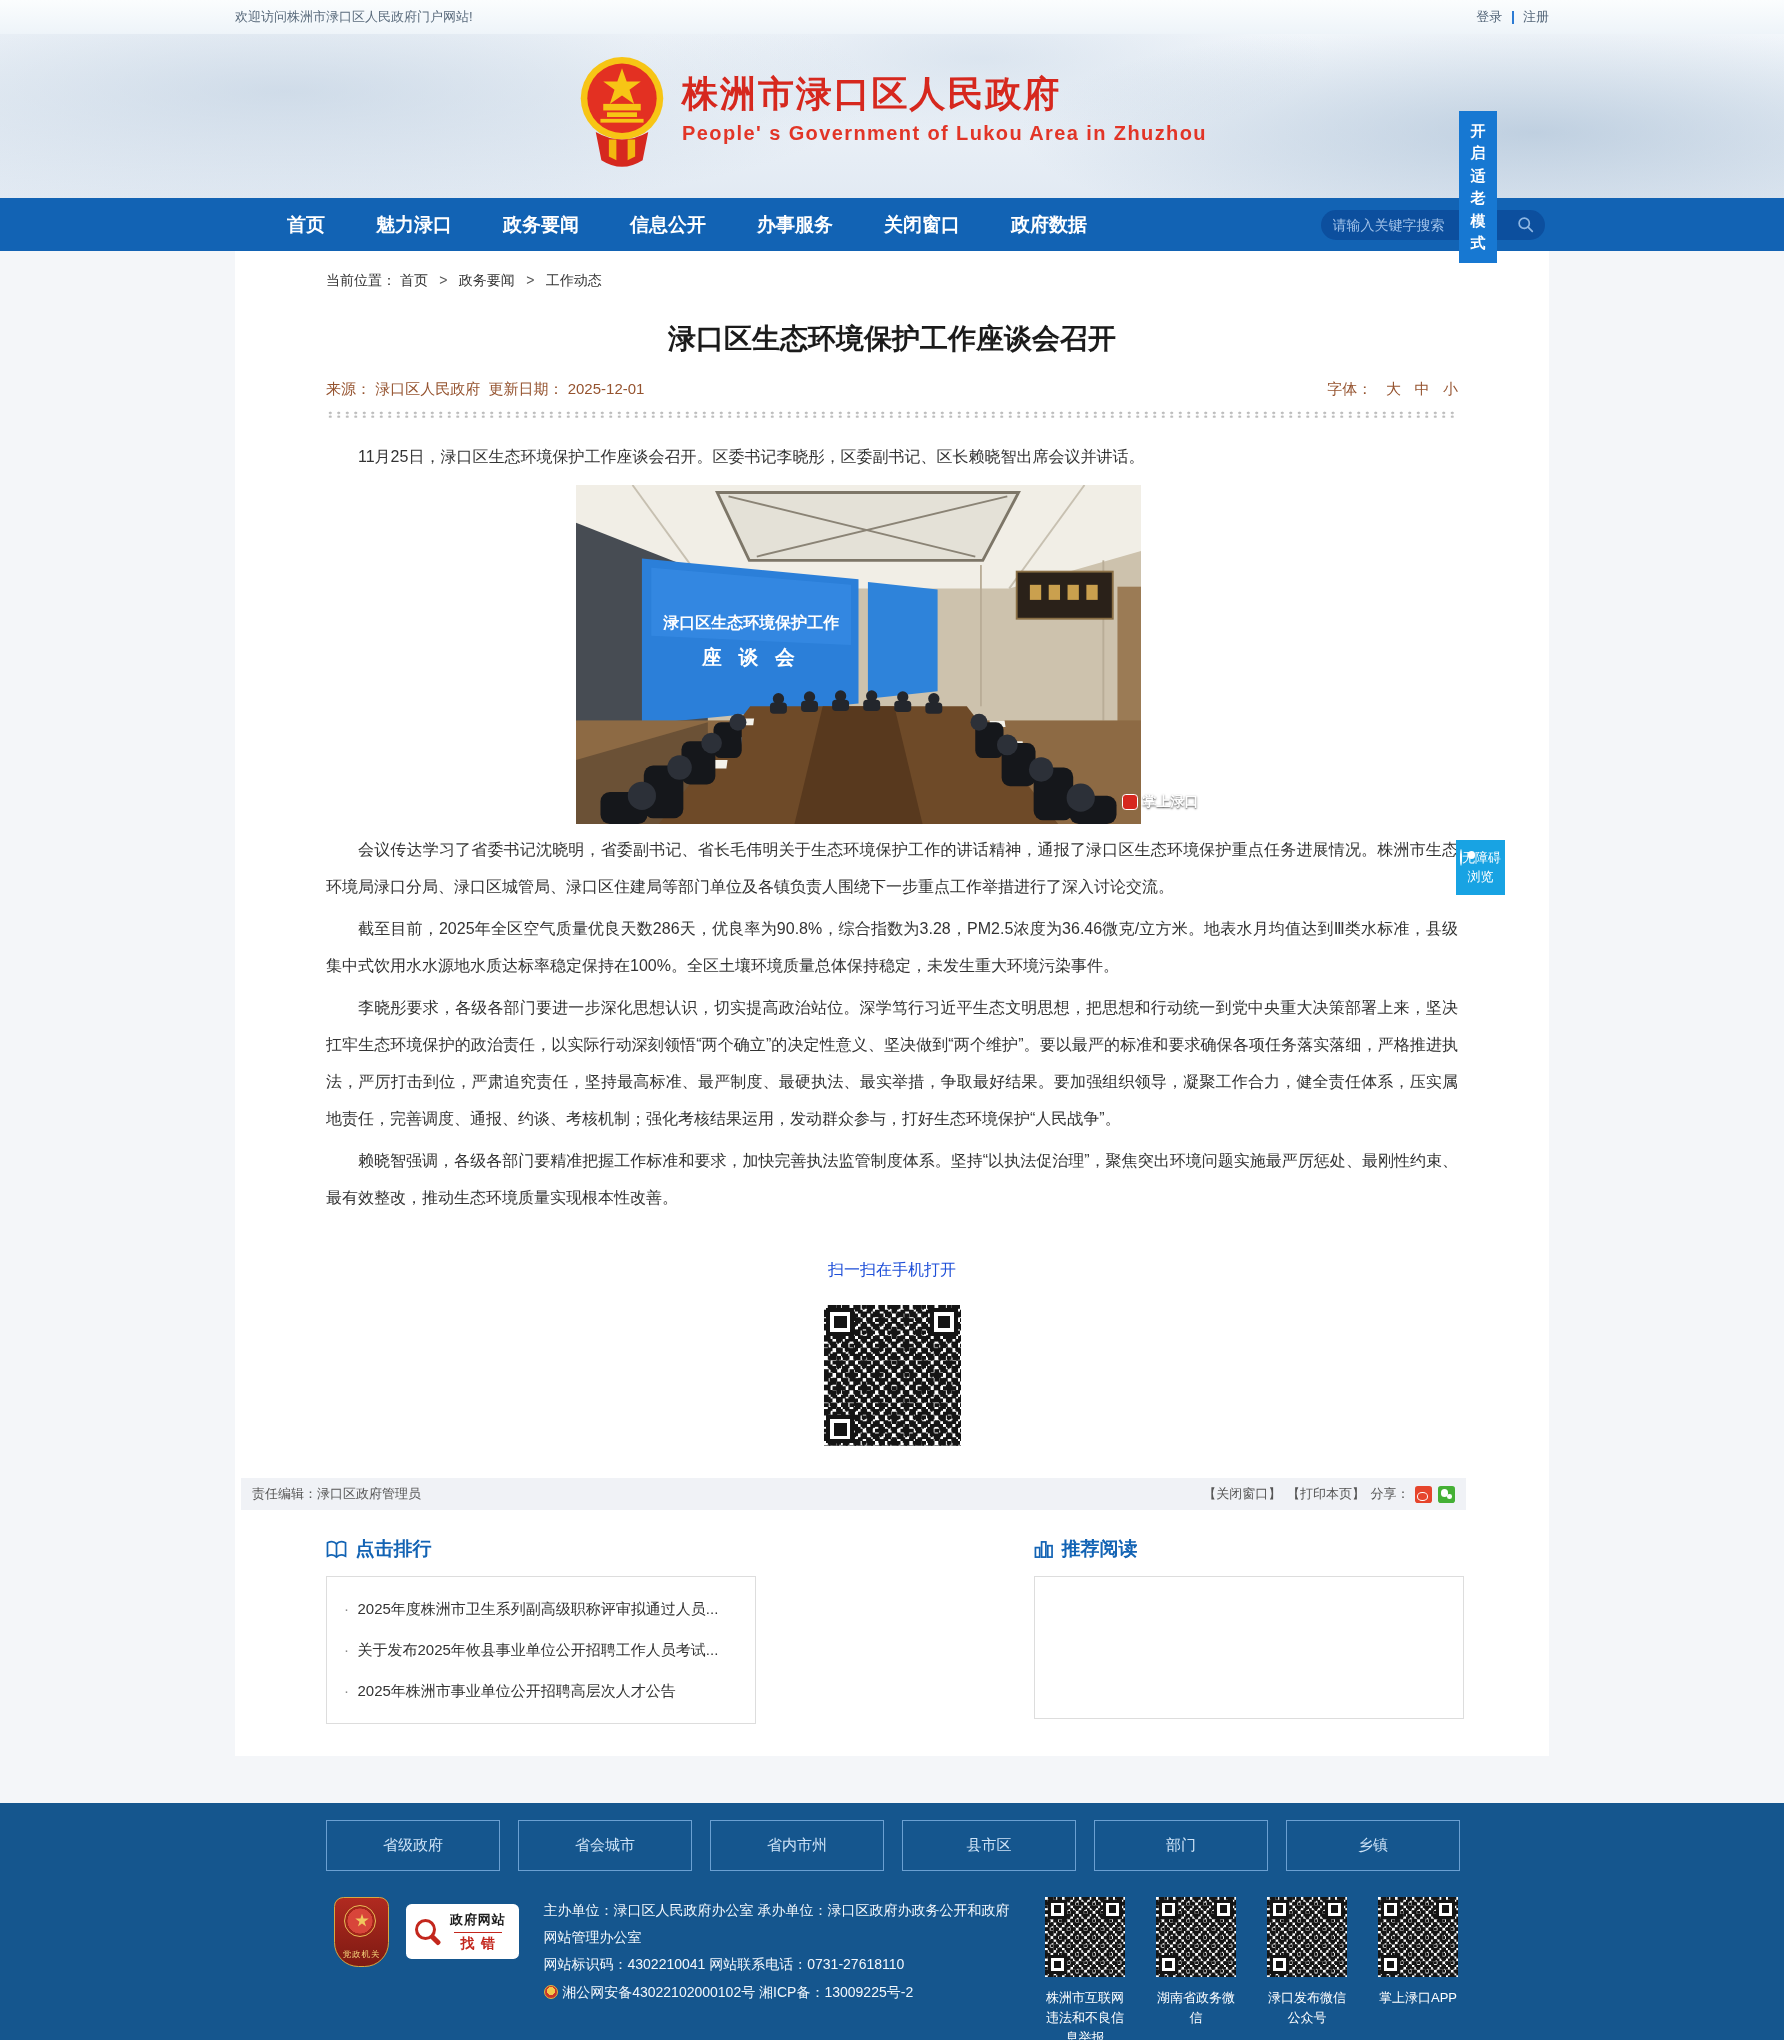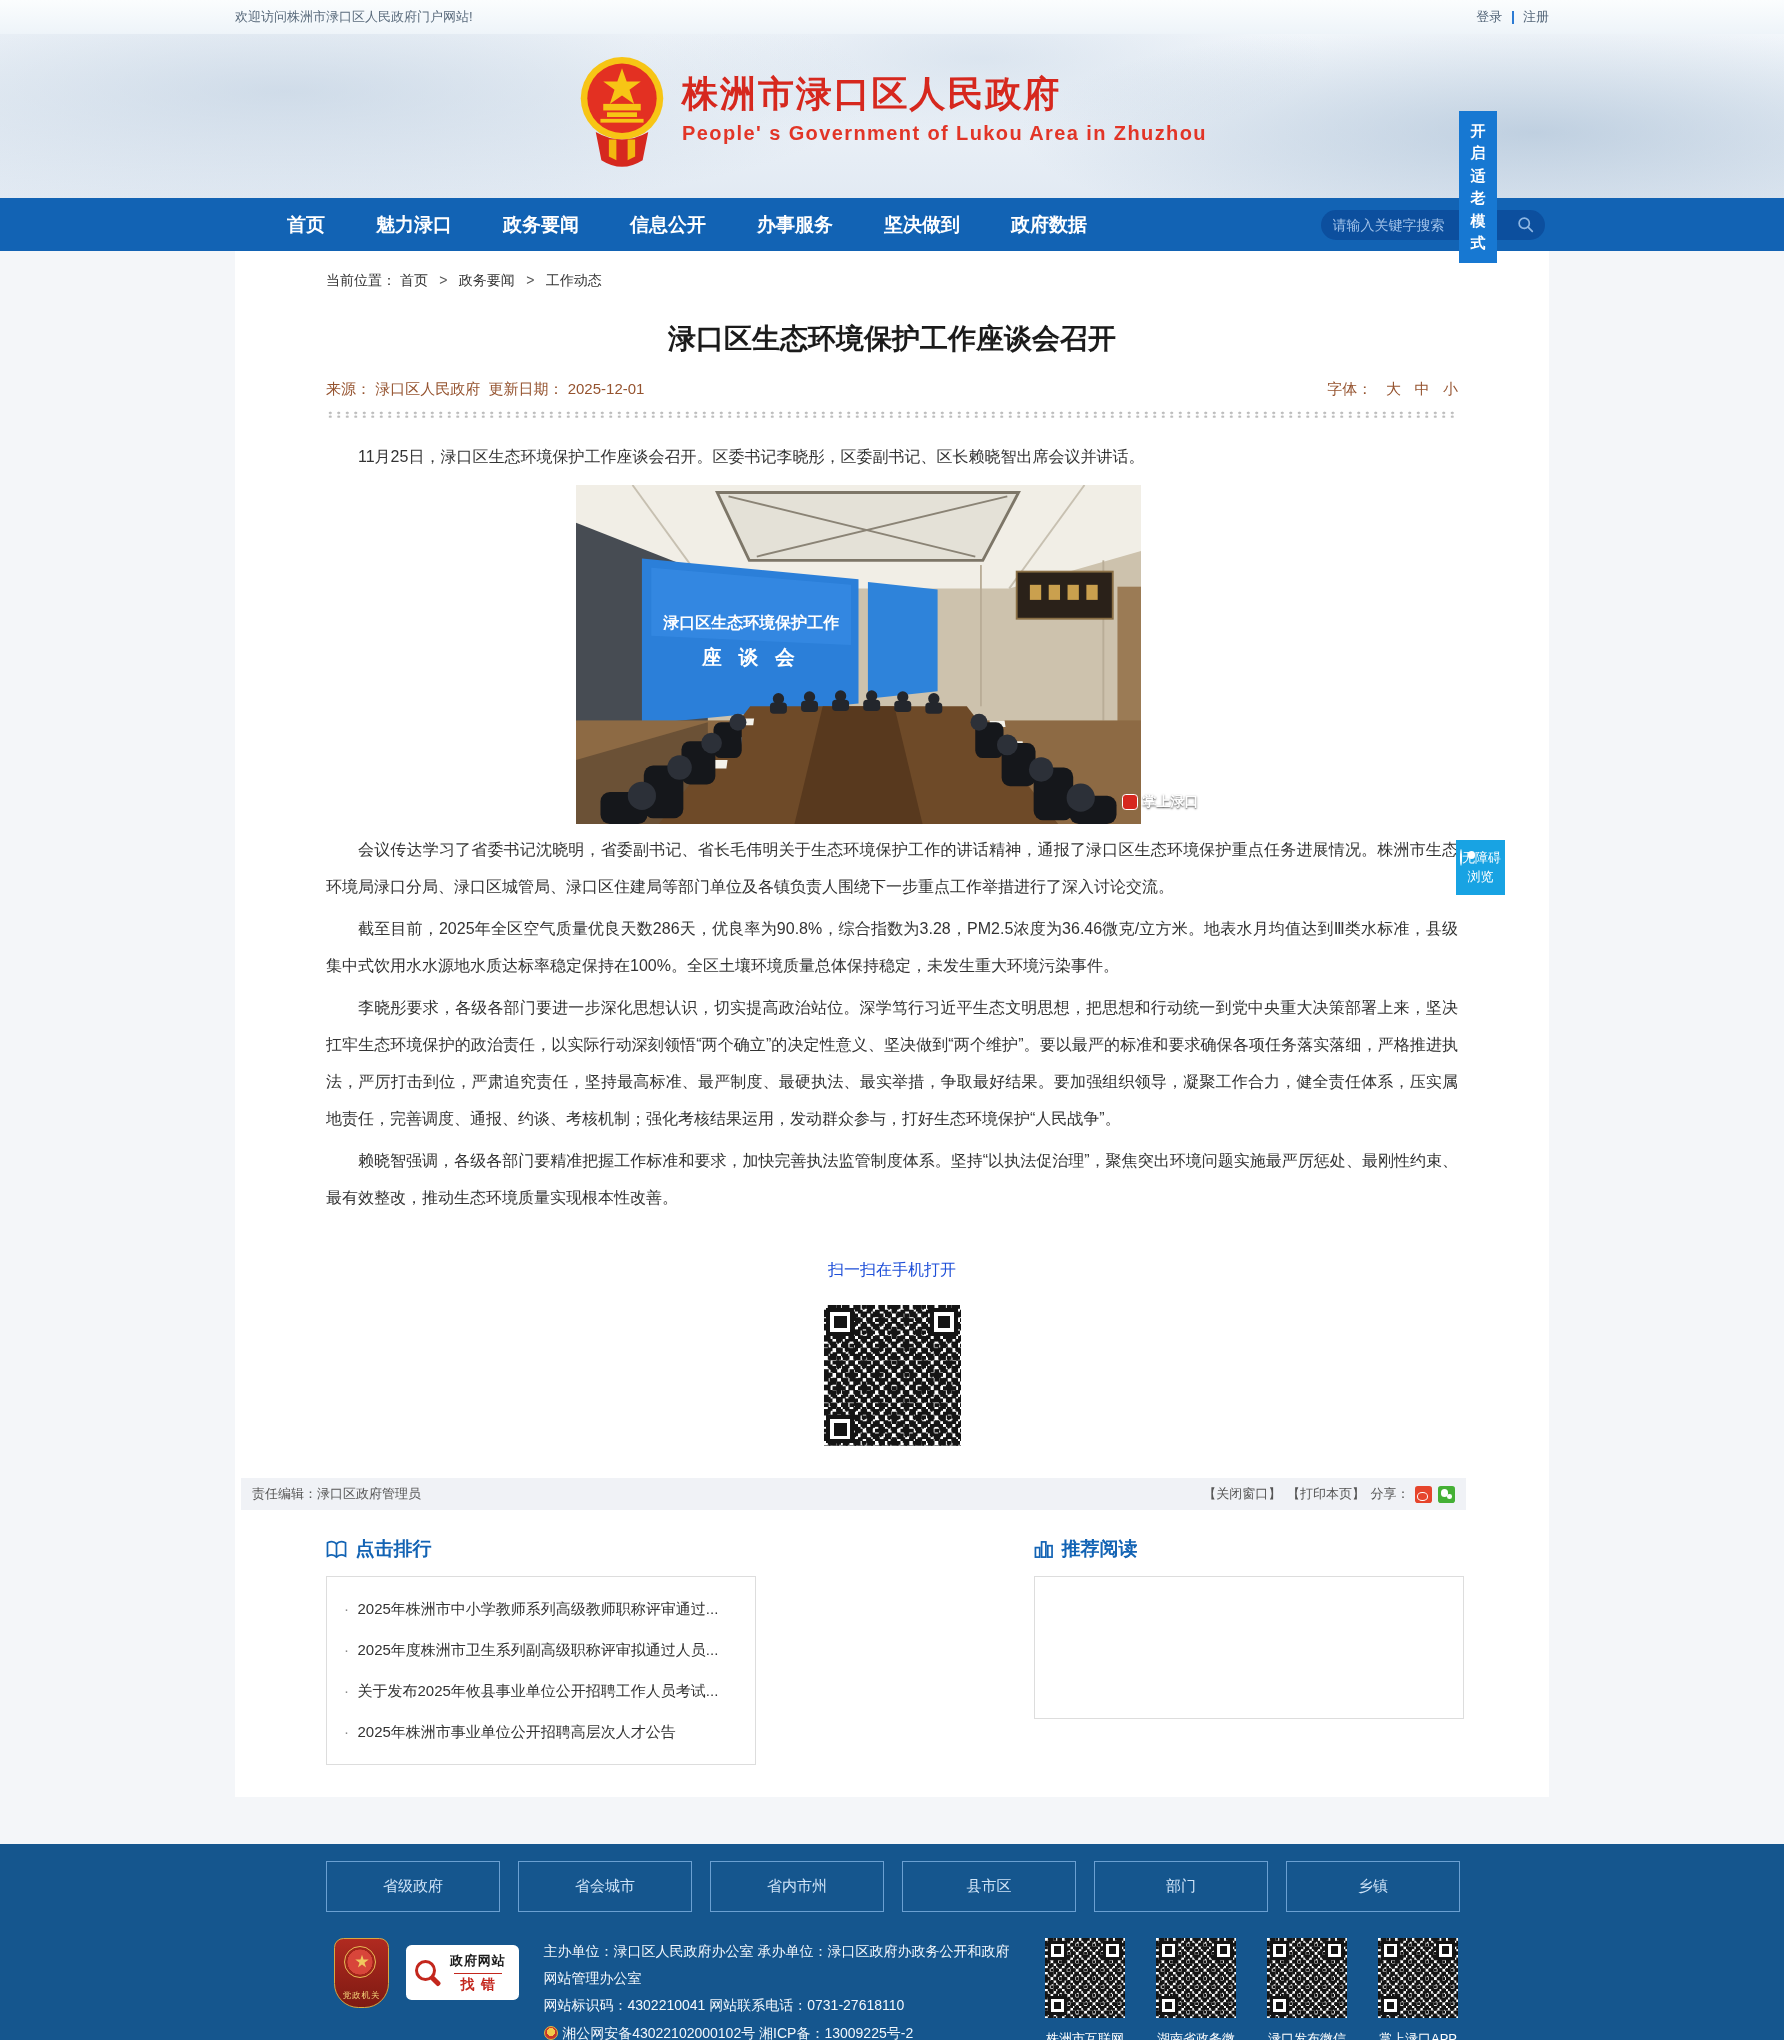--- a/index.html
+++ b/index.html
@@ -189,21 +189,21 @@
 </div>
 
 <div class="nav">
   <div class="wrap">
     <div class="nav-menu">
       <span class="nav-item">首页</span>
       <span class="nav-item">魅力渌口</span>
       <span class="nav-item">政务要闻</span>
       <span class="nav-item">信息公开</span>
       <span class="nav-item">办事服务</span>
-      <span class="nav-item">坚决做到</span>
+      <span class="nav-item">关闭窗口</span>
       <span class="nav-item">政府数据</span>
     </div>
     <div class="search-box">
       <input type="text" placeholder="请输入关键字搜索" style="">
       <svg class="mag" viewBox="0 0 20 20">
         <circle cx="8.5" cy="8.5" r="6" fill="none" stroke="#8fb7e3" stroke-width="2"></circle>
         <line x1="13" y1="13" x2="18" y2="18" stroke="#8fb7e3" stroke-width="2" stroke-linecap="round"></line>
       </svg>
     </div>
   </div>
@@ -356,21 +356,20 @@
     <div class="cols">
       <div class="col">
         <div class="col-head">
           <svg width="21" height="19" viewBox="0 0 22 20">
             <path d="M1.5,3 C5.5,0.8 9,1.8 11,4 C13,1.8 16.5,0.8 20.5,3 L20.5,17 C16.5,14.8 13,15.8 11,18 C9,15.8 5.5,14.8 1.5,17 Z" fill="none" stroke="#1263b4" stroke-width="1.8"></path>
             <line x1="11" y1="4" x2="11" y2="18" stroke="#1263b4" stroke-width="1.8"></line>
           </svg>
           <span>点击排行</span>
         </div>
         <div class="col-box">
-          <div class="hot-item"><span class="dot">·</span><span>2025年株洲市中小学教师系列高级教师职称评审通过...</span></div>
           <div class="hot-item"><span class="dot">·</span><span>2025年度株洲市卫生系列副高级职称评审拟通过人员...</span></div>
           <div class="hot-item"><span class="dot">·</span><span>关于发布2025年攸县事业单位公开招聘工作人员考试...</span></div>
           <div class="hot-item"><span class="dot">·</span><span>2025年株洲市事业单位公开招聘高层次人才公告</span></div>
         </div>
       </div>
       <div class="col">
         <div class="col-head">
           <svg width="19" height="19" viewBox="0 0 20 20">
             <rect x="1.5" y="8" width="4.5" height="10" fill="none" stroke="#1263b4" stroke-width="1.8"></rect>
             <rect x="8" y="2" width="4.5" height="16" fill="none" stroke="#1263b4" stroke-width="1.8"></rect>

